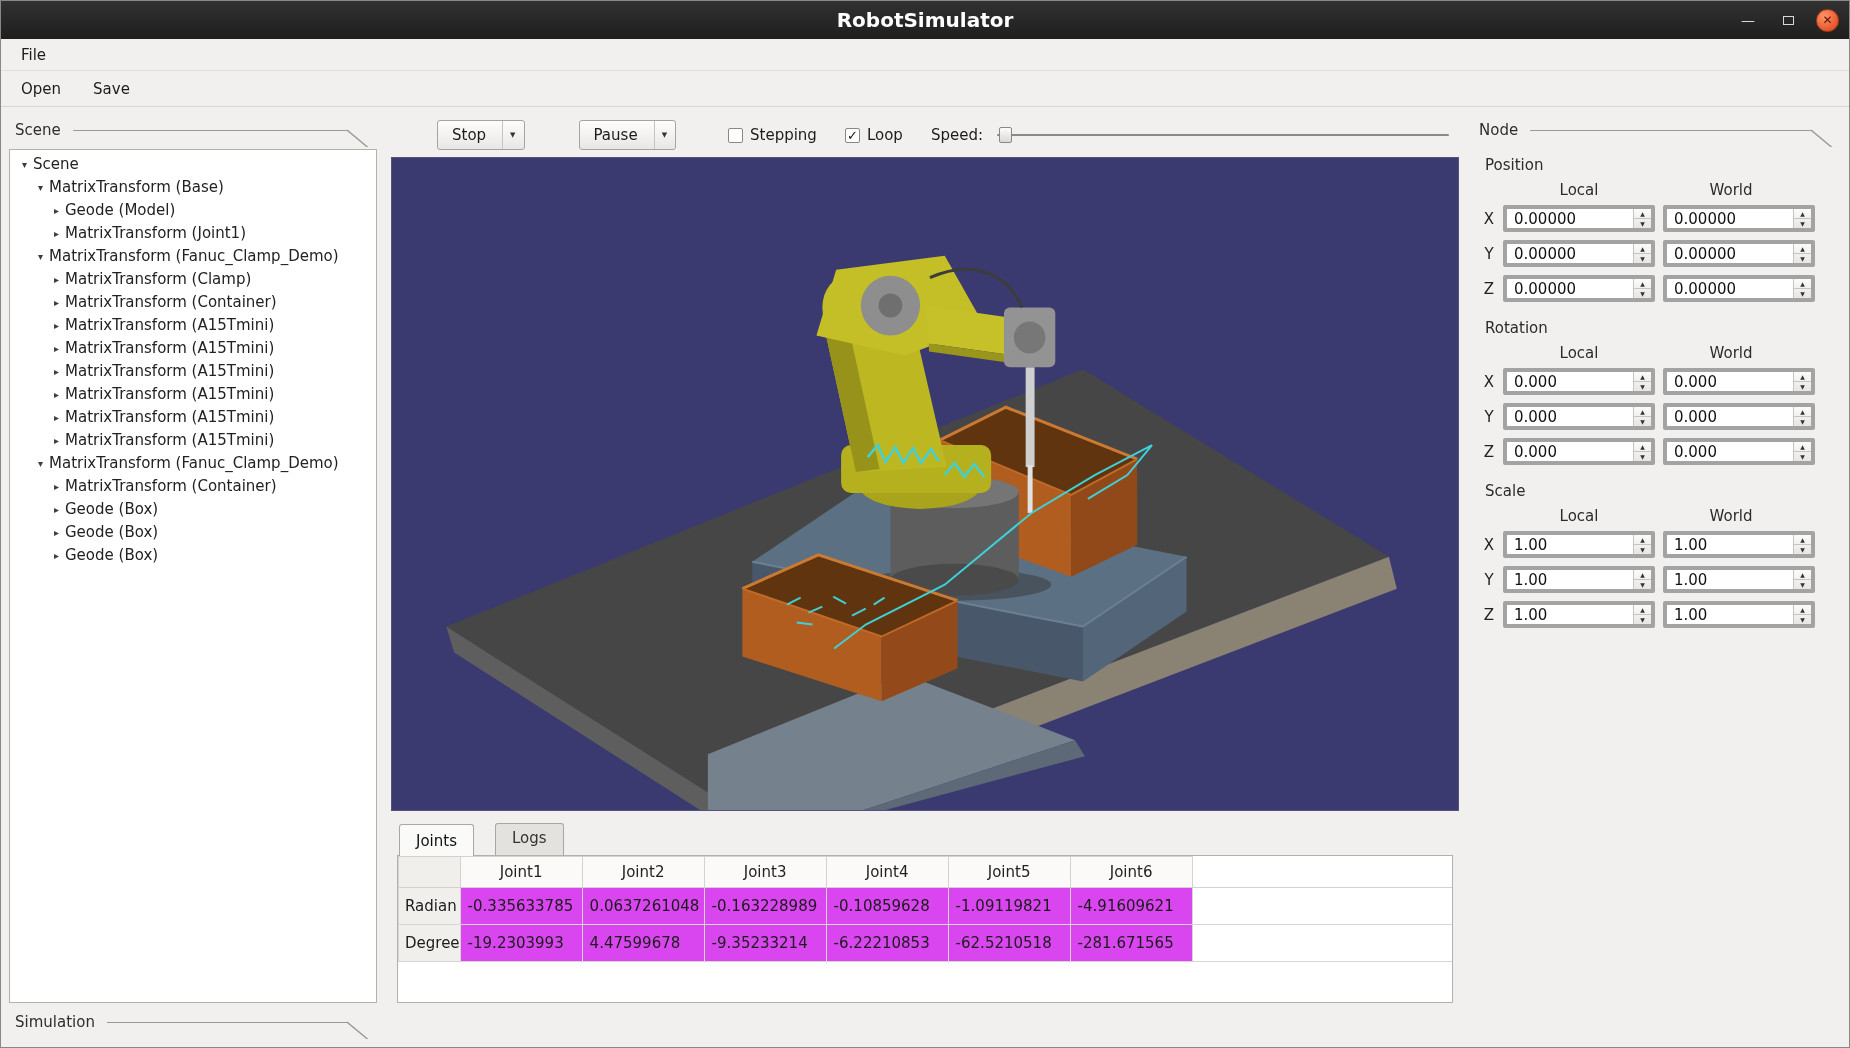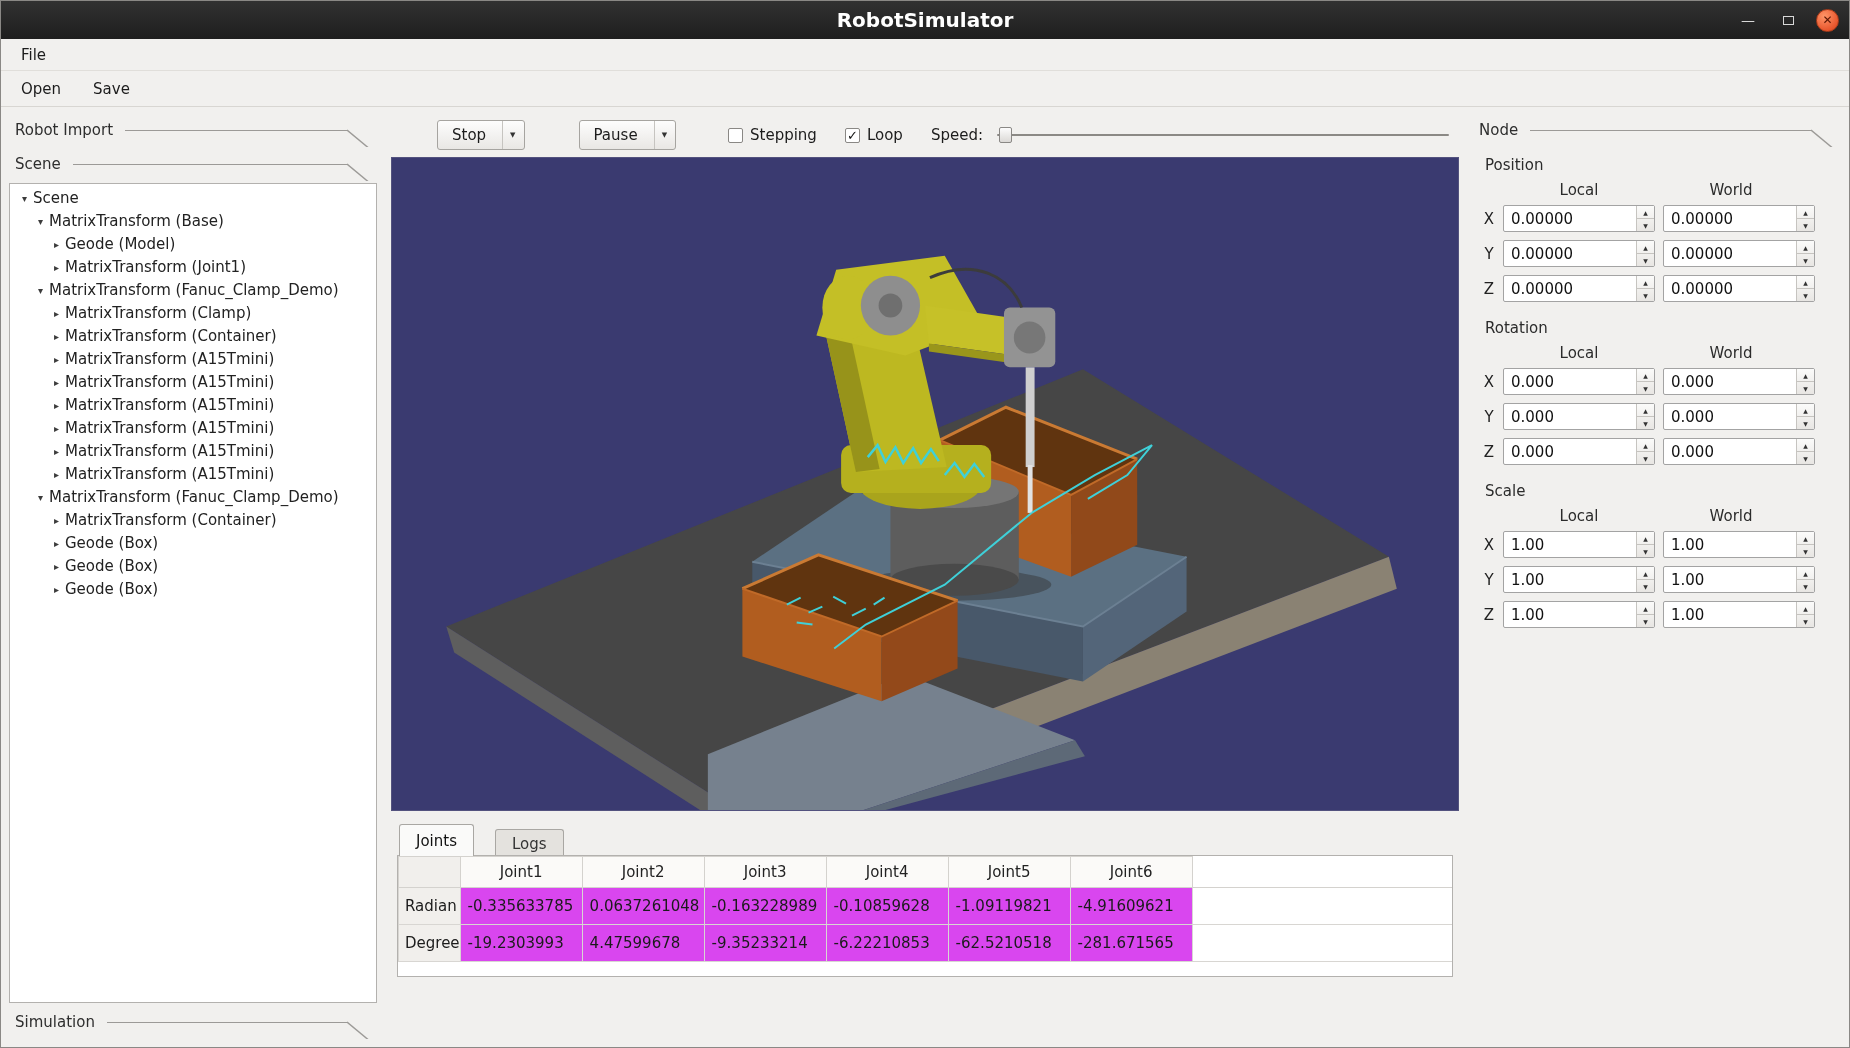--- a/index.html
+++ b/index.html
@@ -63,38 +63,38 @@
   .slider .track { position:absolute; left:0; right:0; top:9px; height:2px; background:#8b8985; border-radius:1px; }
   .slider .shandle { position:absolute; left:2px; top:2px; width:13px; height:16px;
                      background:linear-gradient(#fcfcfc,#dbd9d6); border:1px solid #8a8885; border-radius:2px; }
 
   
   .viewport { height:654px; background:#3a3a70; border:1px solid #53527e; position:relative; flex:0 0 auto; }
   .viewport svg { display:block; width:100%; height:100%; }
 
   
   .tabbar { margin:12px 6px 0; height:32px; display:flex; align-items:flex-end; gap:21px; padding-left:2px; position:relative; z-index:2; flex:0 0 auto; }
-  .tab { padding:0 16px; height:26px; line-height:29px; background:#e4e2de; border:1px solid #a9a7a3;
+  .tab { padding:0 16px; height:32px; line-height:29px; background:#e4e2de; border:1px solid #a9a7a3;
          border-bottom:none; border-radius:3px 3px 0 0; color:#333; cursor:default; }
   .tab.active { background:#fafaf9; height:32px; line-height:32px; margin-bottom:-1px; color:#111; }
-  .table-area { margin:0 6px; background:#ffffff; border:1px solid #b3b1ae; height:122px; overflow:hidden; flex:0 0 auto; }
+  .table-area { margin:0 6px; background:#ffffff; border:1px solid #b3b1ae; height:148px; overflow:hidden; flex:0 0 auto; }
   table.jt { border-collapse:collapse; width:100%; font-size:15px; }
   table.jt th { font-weight:normal; height:31px; background:#fbfaf8; border:1px solid #d4d2ce; text-align:center; color:#222; }
   table.jt td { height:37px; background:#d946ef; border:1px solid #d8d6d2; padding-left:7px; color:#1b1b1b; }
   table.jt .lblcell { background:#f1efec; text-align:left; padding-left:6px; }
   table.jt .fill { border-left:none; border-right:none; border-top:none; background:transparent; }
 
   
   .nsec { padding:0 0 0 10px; flex:0 0 auto; }
   .nsec-title { margin:9px 0 7px 2px; color:#2b2b2b; }
   .lw-head { display:flex; gap:0; padding-left:20px; margin-bottom:6px; color:#2b2b2b; }
   .lw-head span { width:152px; text-align:center; }
   .arow { display:flex; align-items:center; gap:8px; margin-bottom:8px; }
   .axis { width:12px; text-align:center; color:#222; flex:0 0 12px; }
-  .spin { width:152px; height:27px; background:#fff; border:1px solid #a3a3a3; border-radius:2px;
+  .spin { width:152px; height:27px; background:#fff; border:4px solid #a3a3a3; border-radius:2px;
           position:relative; display:flex; align-items:center; padding-left:7px; cursor:text; }
   .sval { font-size:15px; color:#111; }
   .sbtns { position:absolute; right:0; top:0; bottom:0; width:18px; border-left:1px solid #c6c4c0;
            display:flex; flex-direction:column; background:linear-gradient(#fbfbfa,#e8e6e3); }
   .su, .sd { flex:1; display:flex; align-items:center; justify-content:center; font-size:6px; color:#333; }
   .su { border-bottom:1px solid #c6c4c0; }
   .rspacer { flex:1; }
 </style>
 </head>
 <body>
@@ -122,27 +122,20 @@
 
   <div class="toolbar">
     <span class="tool-item">Open</span>
     <span class="tool-item">Save</span>
   </div>
 
   <div class="main">
 
     <div class="left-col">
 
-      <div class="sec-header">
-        <span class="sec-title">Robot Import</span>
-        <span class="sec-hline"></span>
-        <svg class="sec-diag" viewBox="0 0 30 34">
-            <line x1="0" y1="17" x2="30" y2="42" stroke="#9c9a97" stroke-width="1.4"></line>
-          </svg>
-      </div>
 
       <div class="sec-header">
         <span class="sec-title">Scene</span>
         <span class="sec-hline"></span>
         <svg class="sec-diag" viewBox="0 0 30 34">
             <line x1="0" y1="17" x2="30" y2="42" stroke="#9c9a97" stroke-width="1.4"></line>
           </svg>
       </div>
 
       <div class="tree">

